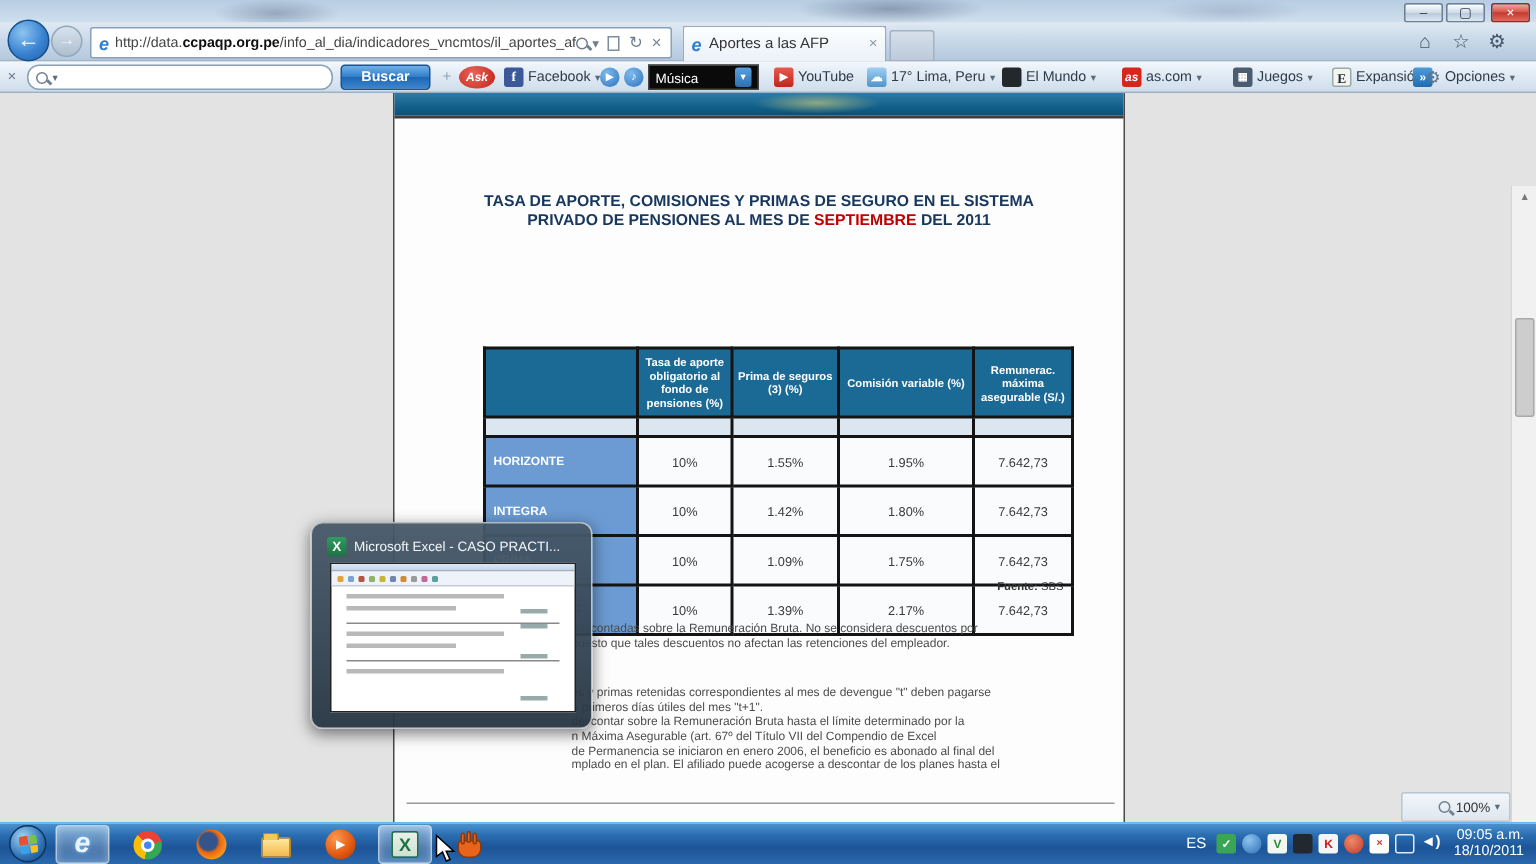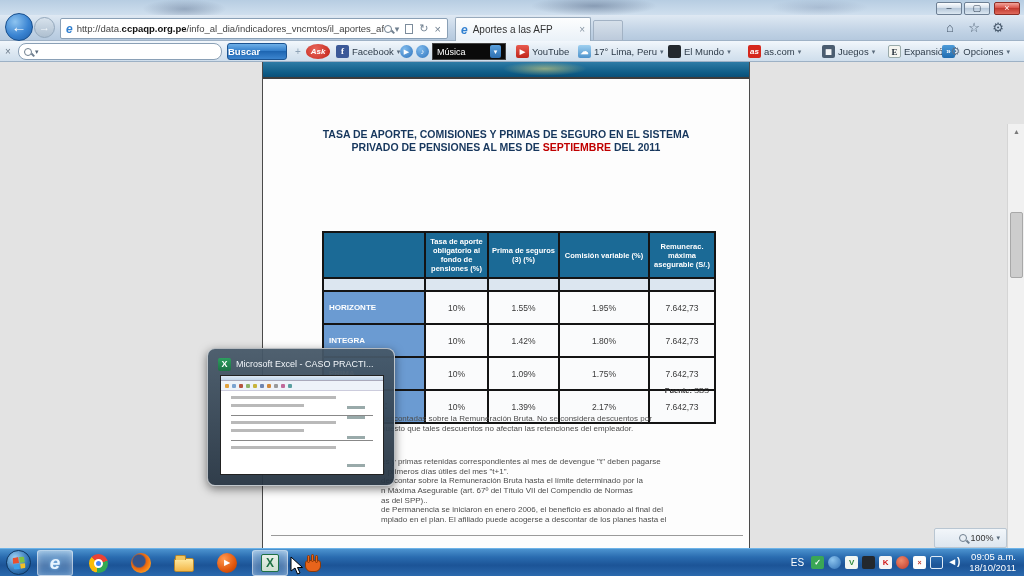--- a/index.html
+++ b/index.html
@@ -50,21 +50,21 @@
   #toolbar { left:0; top:41px; width:1024px; height:21px;
     background:linear-gradient(#f2f7fc,#dde8f2 55%,#cfdeec); border-bottom:1px solid #9db1c5;
     font-size:9.5px; color:#2d3b49; }
   #toolbar .tbi { position:absolute; top:0; height:21px; display:flex; align-items:center; gap:3px; }
   .caret { font-size:7px; color:#5a6b7c; }
   #tb-close { left:5px; color:#6b7a89; font-size:10px; }
   #tb-search { left:18px; top:2px; width:204px; height:17px; background:#fff; border:1px solid #8aa0b6;
     border-radius:8px; display:flex; align-items:center; padding:0 5px; gap:3px; }
   #tb-buscar { left:227px; top:2px; width:60px; height:17px;
     background:linear-gradient(#6fb0e8,#2f7bc8 50%,#1e66b2 50%,#3c85cf); border:1px solid #1b5391;
-    border-radius:3px; color:#fff; font-weight:bold; font-size:9.5px; text-align:left; line-height:15px; }
+    border-radius:3px; color:#fff; font-weight:bold; font-size:9.5px; text-align:center; line-height:15px; }
   #tb-plus { left:295px; color:#8fa3b6; font-size:10px; }
   #ask-logo { left:306px; top:3px; width:24px; height:15px; background:radial-gradient(circle at 40% 35%,#e8655a,#c22318);
     border-radius:50%; color:#fff; font-style:italic; font-weight:bold; font-size:8px; text-align:center; line-height:15px; }
   .sqicon { width:13px; height:13px; border-radius:2px; color:#fff; font-weight:bold;
     text-align:center; line-height:13px; font-size:9px; display:inline-block; }
   .fb { background:#3b5998; font-family:"Liberation Serif",serif; }
   .circ { width:13px; height:13px; border-radius:50%; background:radial-gradient(circle at 35% 30%,#7db9ec,#2f74bd);
     color:#fff; font-size:7px; text-align:center; line-height:13px; display:inline-block; }
   #musica-box { left:432px; top:2px; width:74px; height:17px; background:#0a0a0a; border:1px solid #444;
     color:#fff; font-size:9px; display:flex; align-items:center; padding:0 4px; }
@@ -346,22 +346,21 @@
       <b>Fuente:</b> <span>SBS</span>
     </div>
     <div id="notas" class="abs">Notas:</div>
 
     <div id="notes-block" class="abs">
       <div class="nl">descontadas sobre la Remuneración Bruta. No se considera descuentos por</div>
       <div class="nl">puesto que tales descuentos no afectan las retenciones del empleador.</div>
       <div class="nl gap">es y primas retenidas correspondientes al mes de devengue "t" deben pagarse</div>
       <div class="nl">5 primeros días útiles del mes "t+1".</div>
       <div class="nl">descontar sobre la Remuneración Bruta hasta el límite determinado por la</div>
-      <div class="nl">n Máxima Asegurable (art. 67º del Título VII del Compendio de Normas</div>
-      <div class="nl">as del SPP)..</div>
+      <div class="nl">n Máxima Asegurable (art. 67º del Título VII del Compendio de Excel</div>
       <div class="nl">de Permanencia se iniciaron en enero 2006, el beneficio es abonado al final del</div>
       <div class="nl">mplado en el plan. El afiliado puede acogerse a descontar de los planes hasta el</div>
     </div>
     <div id="doc-hr" class="abs"></div>
   </div>
 
   <div id="scrollbar" class="abs">
     <div class="sb-btn abs" style="top:0;">▲</div>
     <div id="sb-thumb" class="abs"></div>
 

